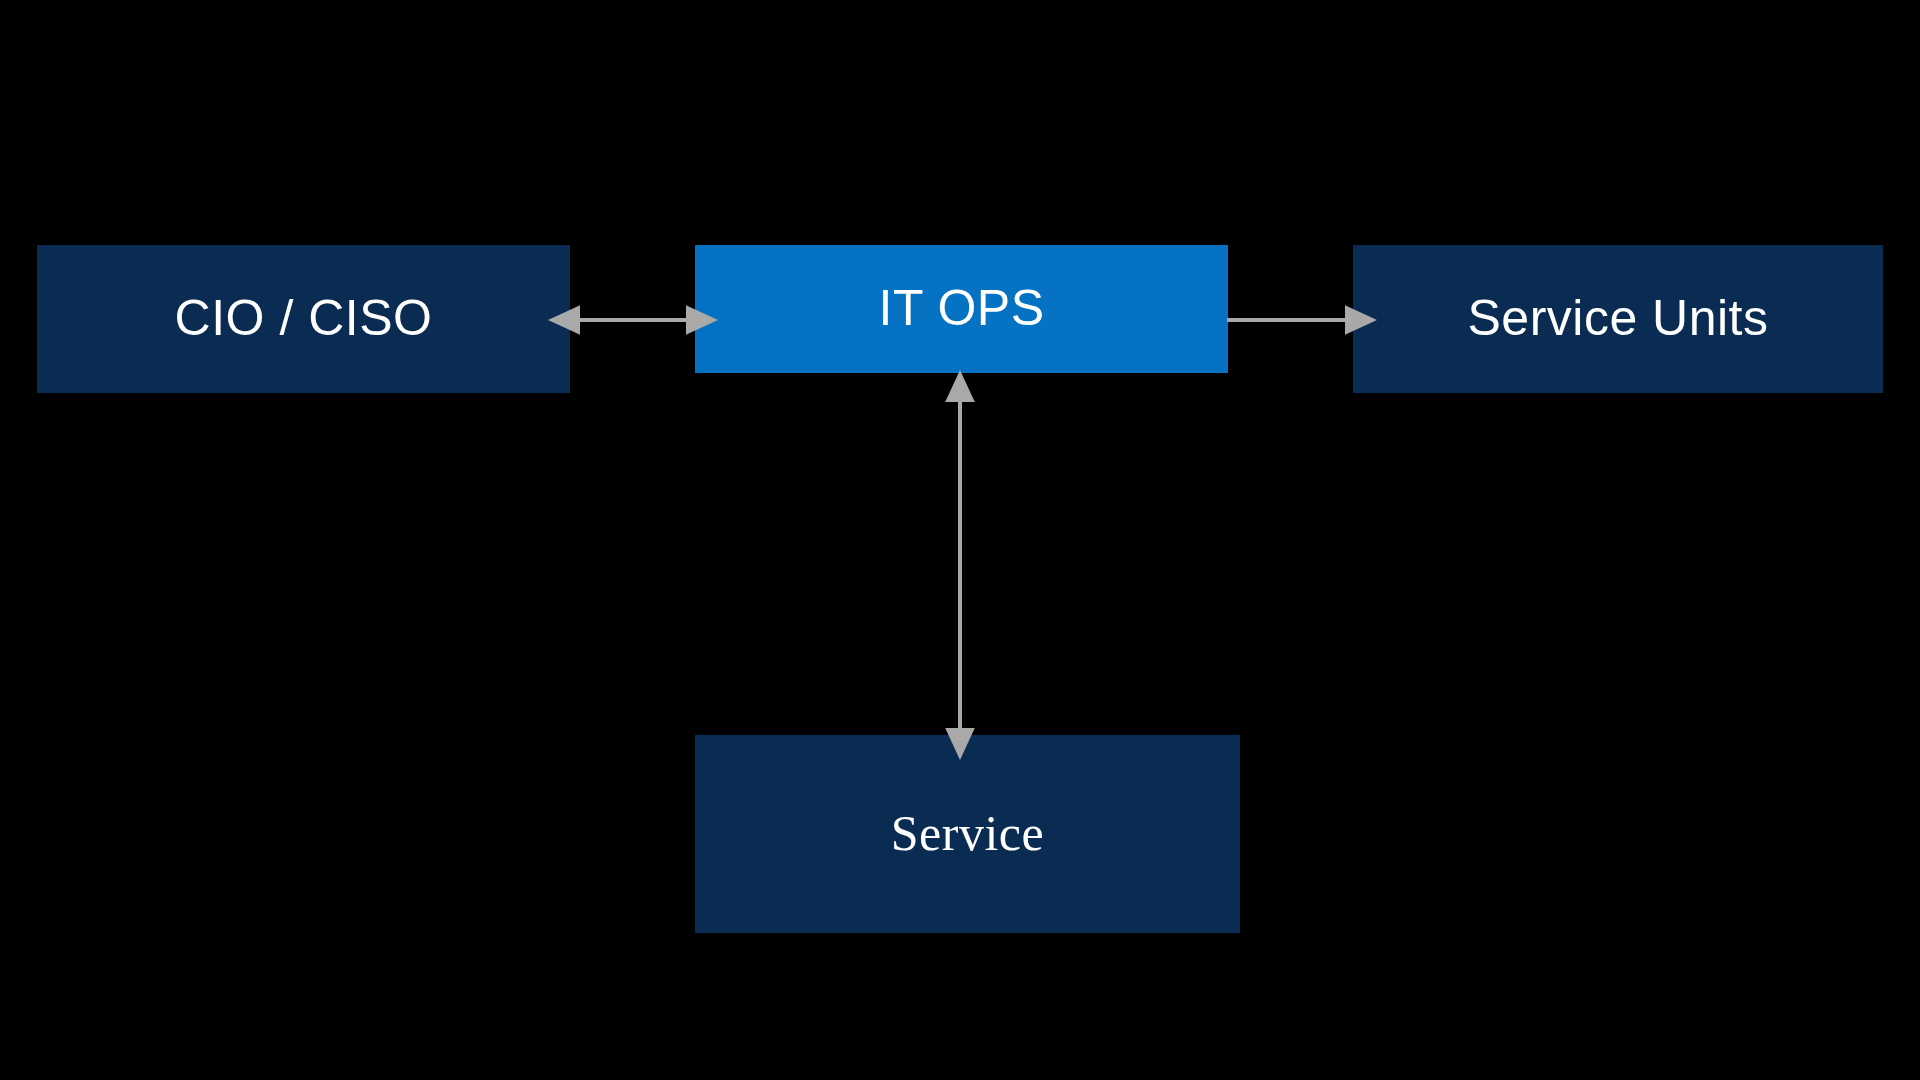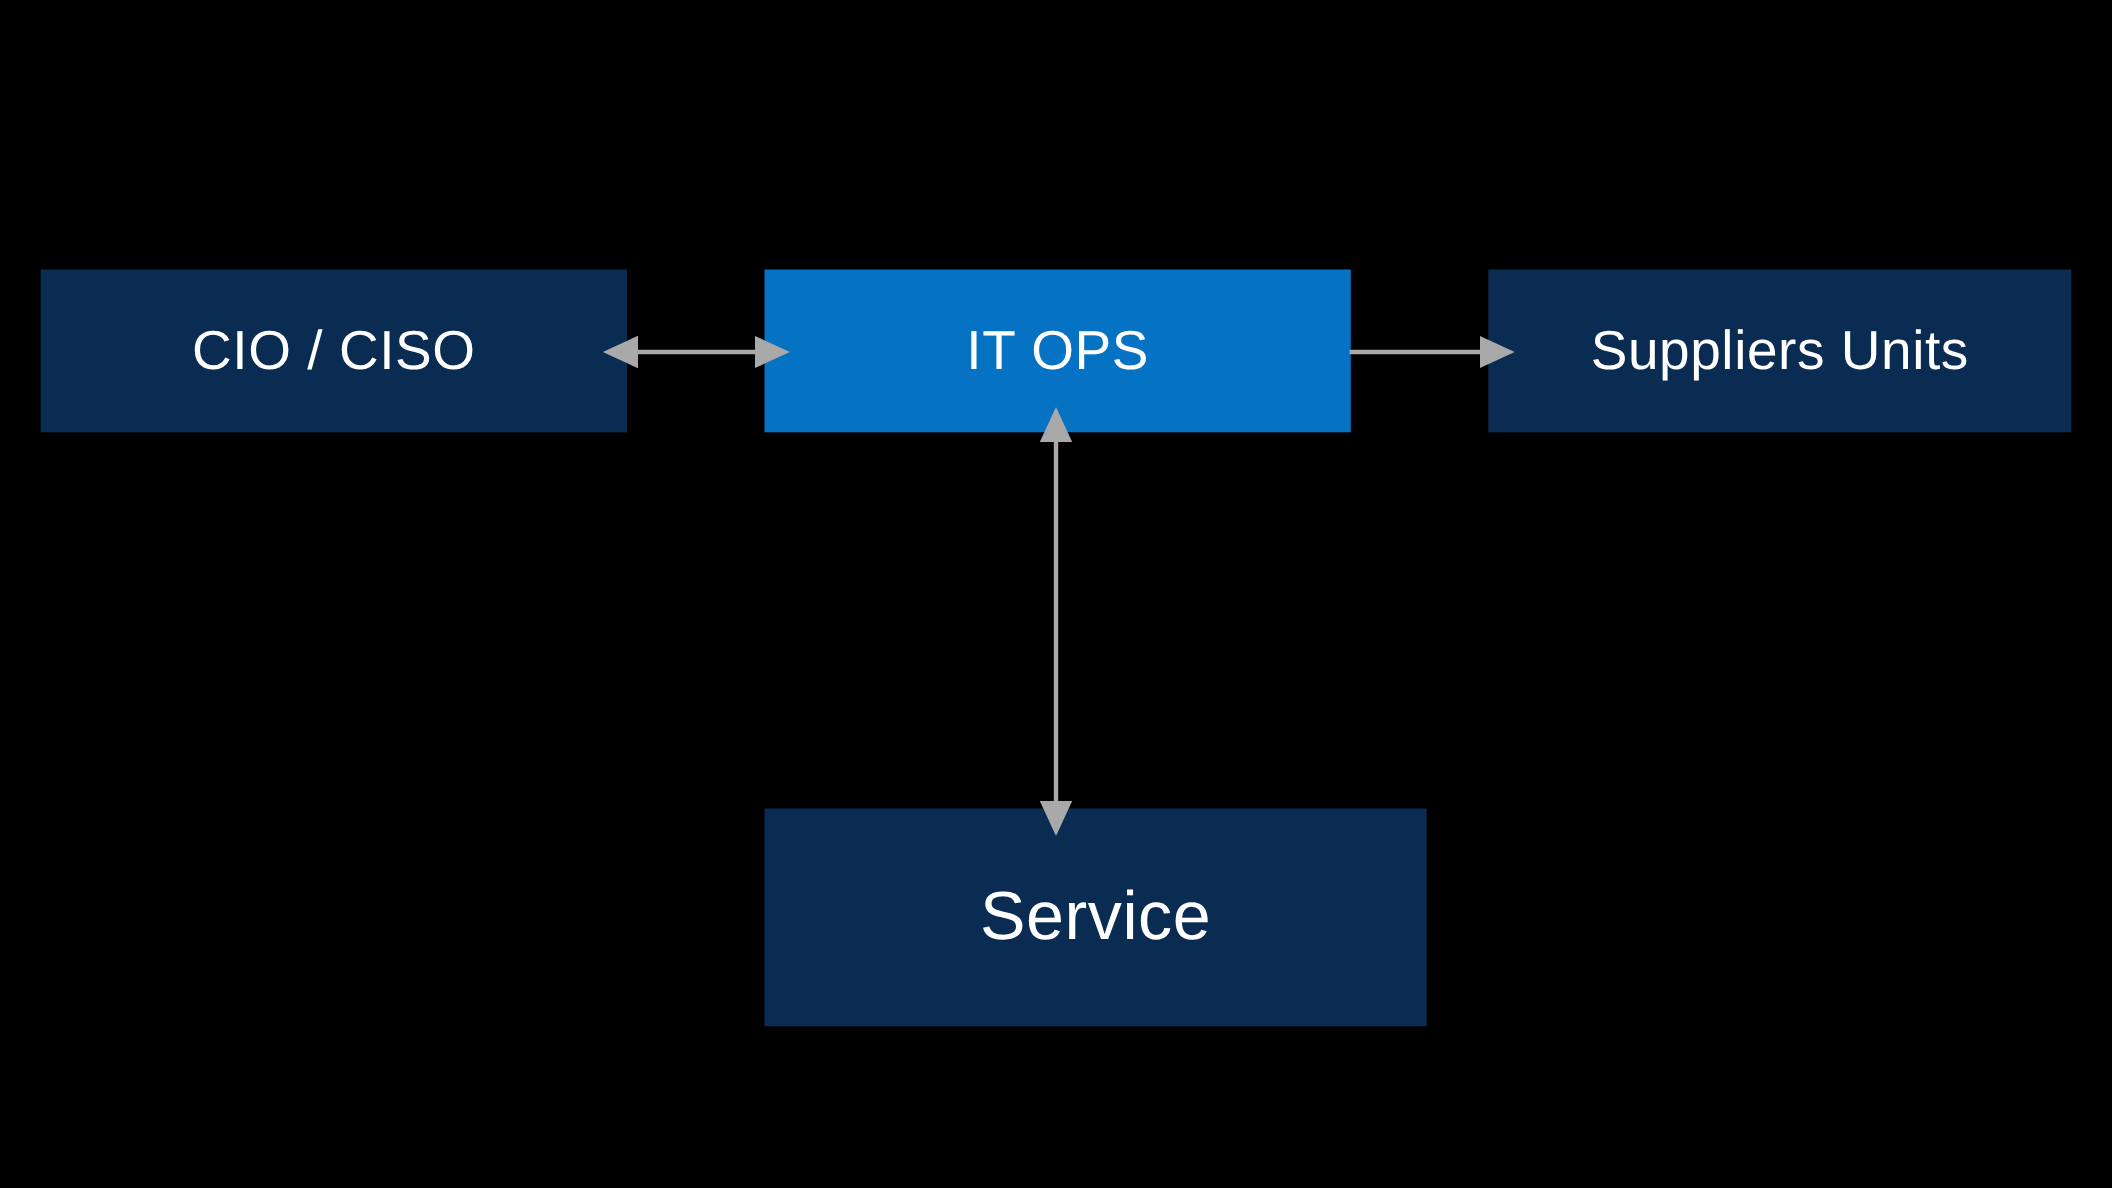--- a/index.html
+++ b/index.html
@@ -34,23 +34,23 @@
   .node-primary  { background: #0672C3; }
   .node-standard { background: #0A2C52; }
 
   .node-label {
     display: block;
     font-weight: 400;
   }
 
   
   #node-cio   { left: 37px;   top: 245px; width: 533px; height: 148px; font-size: 50px; text-align: right; }
-  #node-itops { left: 695px;  top: 245px; width: 533px; height: 148px; font-size: 50px; justify-content: center; }
+  #node-itops { left: 695px;  top: 245px; width: 533px; height: 128px; font-size: 50px; justify-content: center; }
   #node-bu    { left: 1353px; top: 245px; width: 530px; height: 148px; font-size: 50px; }
-  #node-ss    { left: 695px;  top: 735px; width: 602px; height: 198px; font-size: 62px; }
+  #node-ss    { left: 695px;  top: 735px; width: 545px; height: 198px; font-size: 50px; font-family: Liberation Serif, serif; }
 
   
   .connector {
     position: absolute;
     overflow: visible;
   }
   #conn-cio-itops { left: 568px;  top: 300px; width: 130px; height: 40px; }
   #conn-itops-bu  { left: 1225px; top: 300px; width: 132px; height: 40px; }
   #conn-itops-ss  { left: 940px;  top: 390px; width: 40px;  height: 350px; }
 </style>
@@ -61,21 +61,21 @@
 
   <div class="node node-standard" id="node-cio">
     <span class="node-label">CIO / CISO</span>
   </div>
 
   <div class="node node-primary" id="node-itops">
     <span class="node-label">IT OPS</span>
   </div>
 
   <div class="node node-standard" id="node-bu">
-    <span class="node-label">Suppliers Units</span>
+    <span class="node-label">Service Units</span>
   </div>
 
   <div class="node node-standard" id="node-ss">
     <span>
       <span class="node-label">Service</span>
     </span>
   </div>
 
   <svg class="connector" id="conn-cio-itops" viewBox="0 0 130 40">
     <defs>

